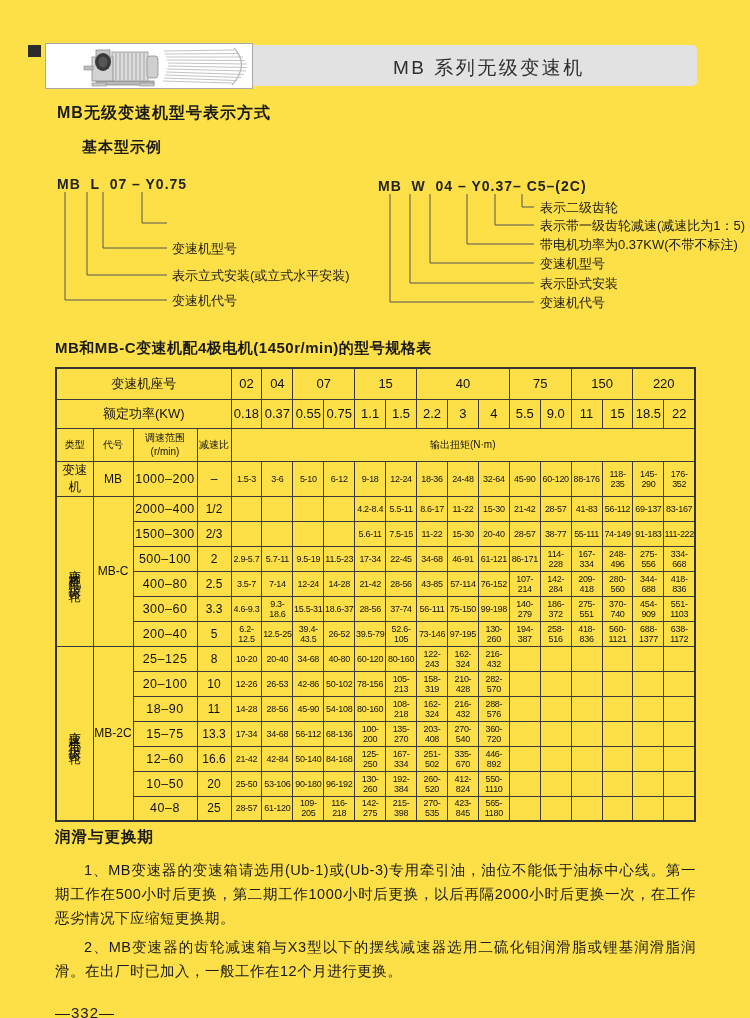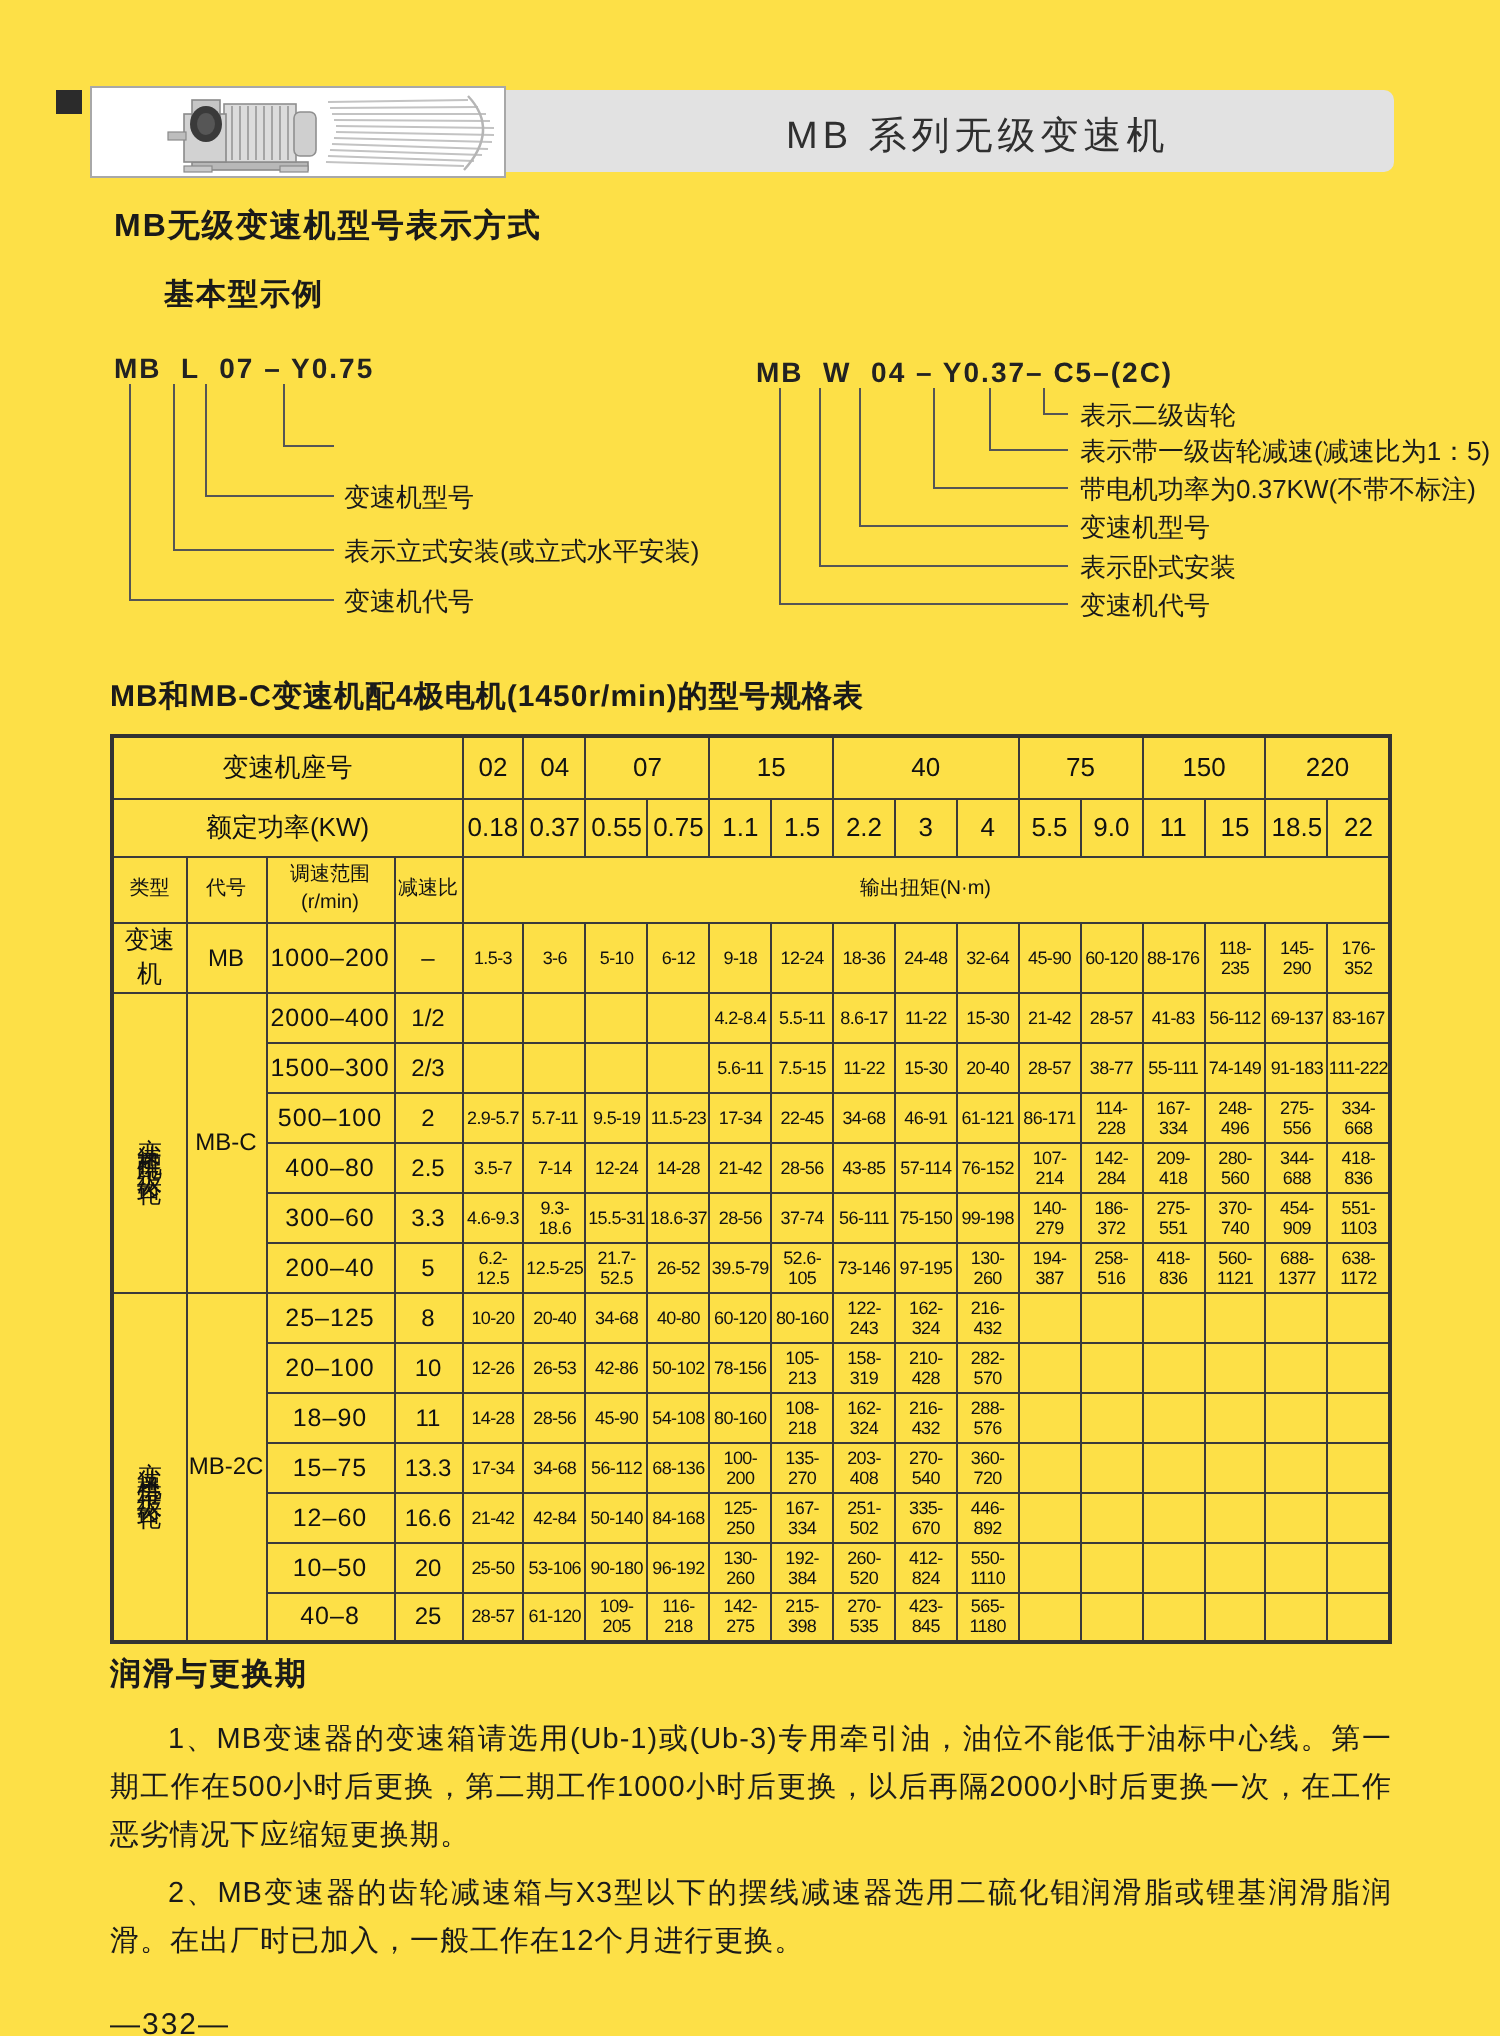--- a/index.html
+++ b/index.html
@@ -308,21 +308,21 @@
           <td class="tq">275-551</td>
           <td class="tq">370-740</td>
           <td class="tq">454-909</td>
           <td class="tq">551-1103</td>
         </tr>
         <tr class="drow">
           <td class="range">200–40</td>
           <td class="ratio">5</td>
           <td class="tq">6.2-12.5</td>
           <td class="tq">12.5-25</td>
-          <td class="tq">21.7-52.5</td>
+          <td class="tq">39.4-43.5</td>
           <td class="tq">26-52</td>
           <td class="tq">39.5-79</td>
           <td class="tq">52.6-105</td>
           <td class="tq">73-146</td>
           <td class="tq">97-195</td>
           <td class="tq">130-260</td>
           <td class="tq">194-387</td>
           <td class="tq">258-516</td>
           <td class="tq">418-836</td>
           <td class="tq">560-1121</td>

